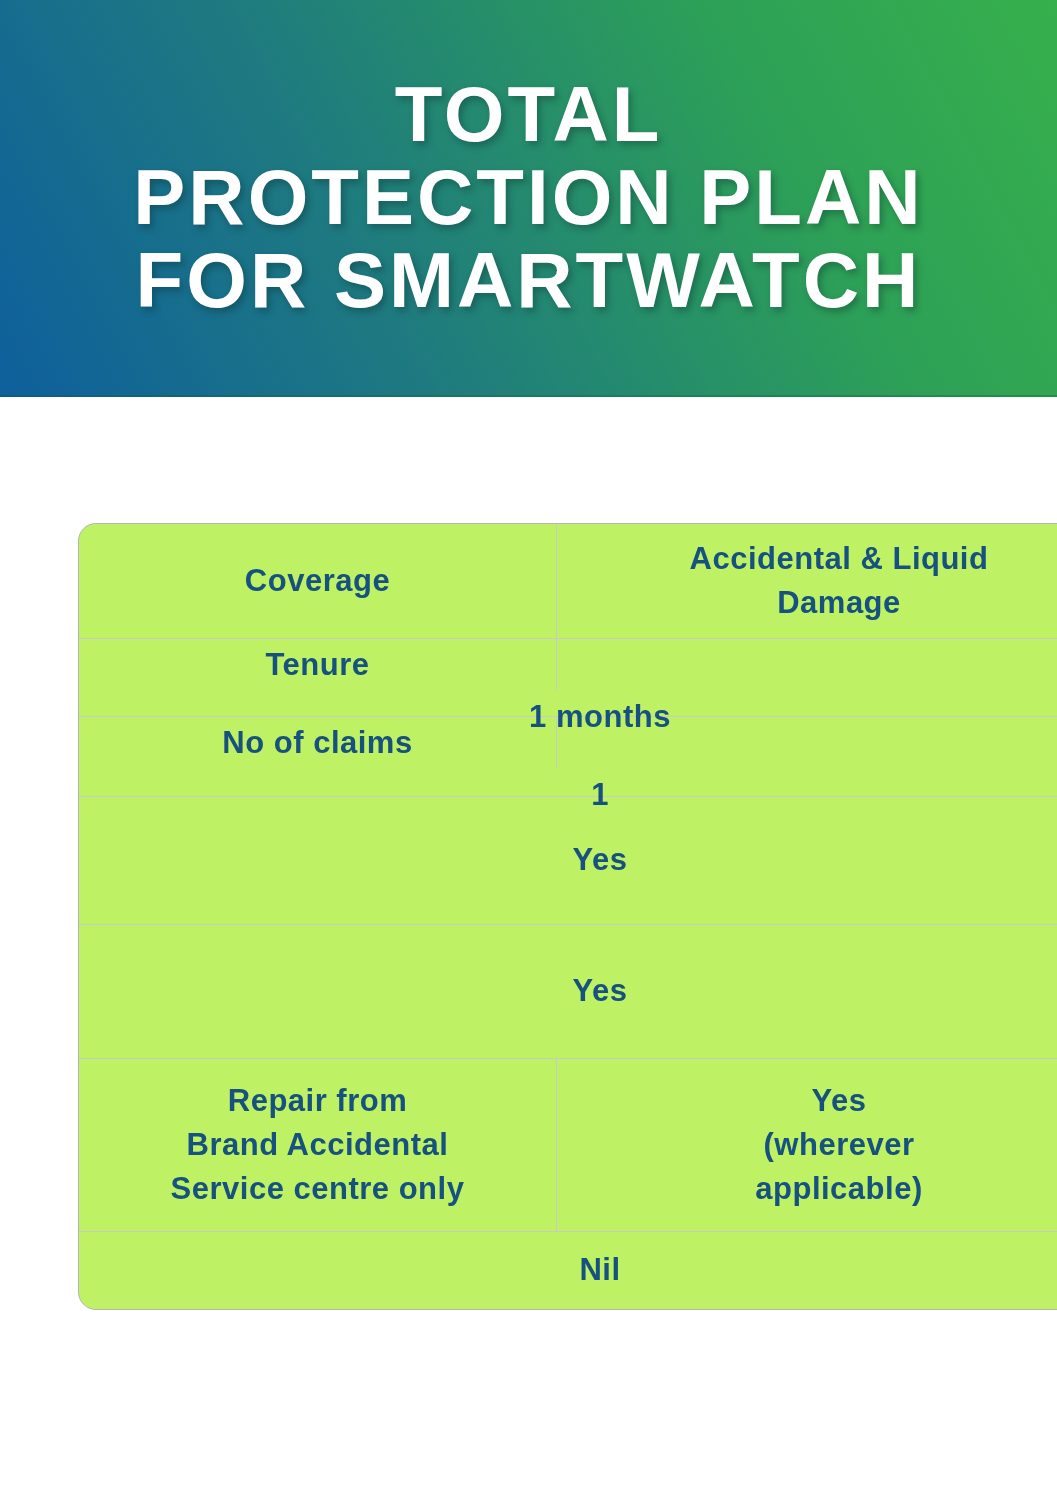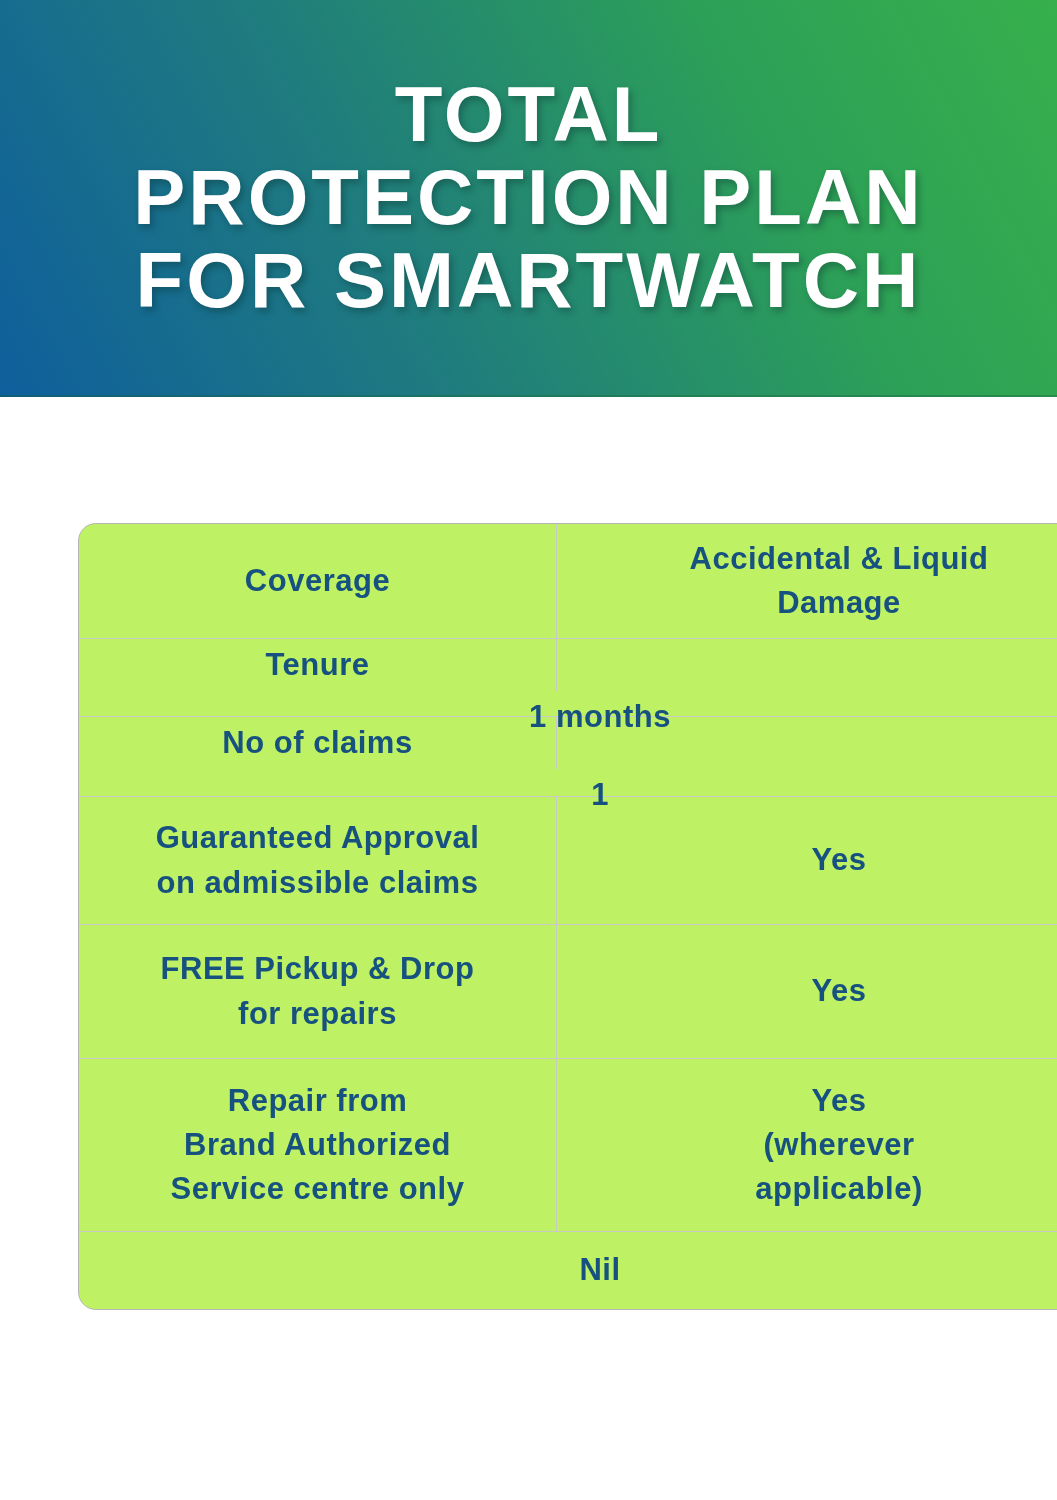--- a/index.html
+++ b/index.html
@@ -86,32 +86,28 @@
   </div>
   <div class="trow">
     <div class="cell feature">Tenure</div>
     <div class="cell value">1 months</div>
   </div>
   <div class="trow">
     <div class="cell feature">No of claims</div>
     <div class="cell value">1</div>
   </div>
   <div class="trow">
-    <div class="cell feature">Guaranteed Approval
-on admissible claims</div>
     <div class="cell value">Yes</div>
   </div>
   <div class="trow">
-    <div class="cell feature">FREE Pickup &amp; Drop
-for repairs</div>
     <div class="cell value">Yes</div>
   </div>
   <div class="trow">
     <div class="cell feature">Repair from
-Brand Authorized
+Brand Accidental
 Service centre only</div>
     <div class="cell value">Yes
 (wherever
 applicable)</div>
   </div>
   <div class="trow">
     <div class="cell value">Nil</div>
   </div>
 </div>
 

